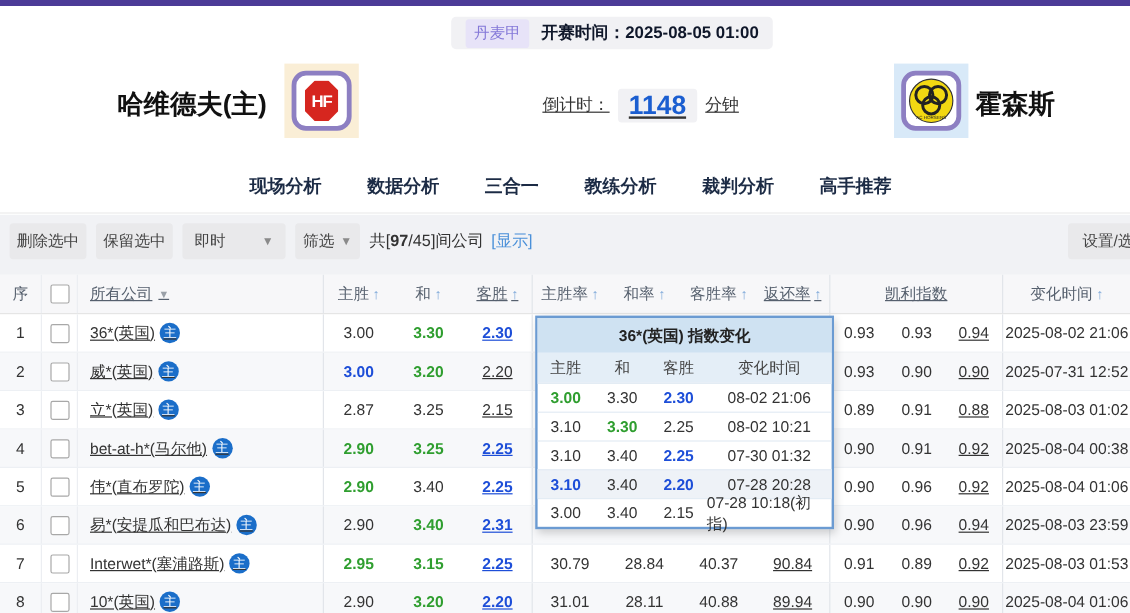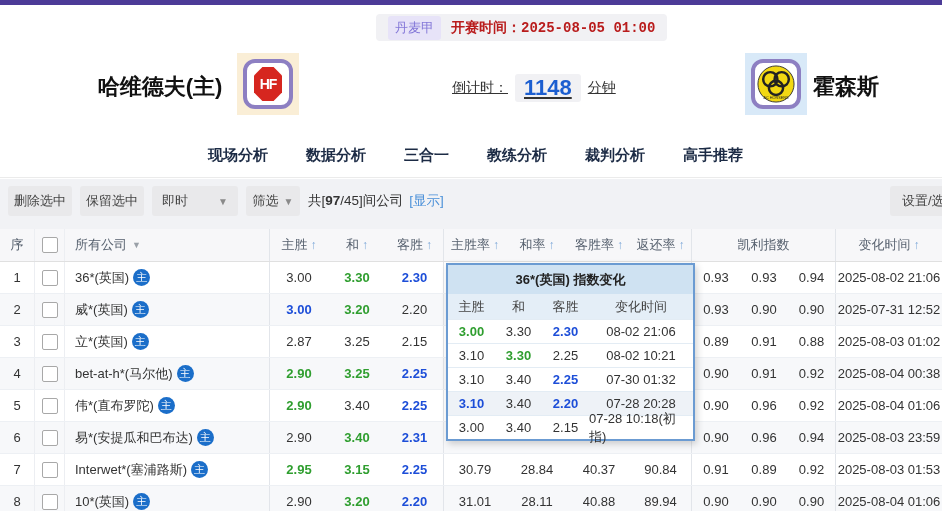--- a/index.html
+++ b/index.html
@@ -6,21 +6,21 @@
   body{
     position:relative;width:942px;height:511px;overflow:hidden;background:#fff;
     font-family:"Liberation Sans","DejaVu Sans",sans-serif;color:#333;
   }
   
   .top-stripe{position:absolute;top:0;left:0;width:942px;height:5px;background:#4c3b97;}
   
   .match-info{position:absolute;top:14px;left:376px;height:27px;background:#f1f1f4;border-radius:4px;
     display:flex;align-items:center;padding:0 12px;gap:10px;}
   .league-chip{background:#e7e3f8;color:#8478d8;font-size:13px;padding:3px 7px;border-radius:3px;white-space:nowrap;}
-  .kickoff{font-size:14px;font-weight:bold;color:#b91c1c;white-space:nowrap;font-family:Liberation Mono, monospace;}
+  .kickoff{font-size:14px;font-weight:bold;color:#0f172a;white-space:nowrap;}
   
   .home-name{position:absolute;left:85px;top:72px;width:150px;text-align:center;font-size:22px;font-weight:bold;color:#111;white-space:nowrap;}
   .away-name{position:absolute;left:813px;top:72px;font-size:22px;font-weight:bold;color:#111;white-space:nowrap;}
   .logo-wrap{position:absolute;top:53px;width:62px;height:62px;display:flex;align-items:center;justify-content:center;}
   .home-logo-wrap{left:237px;background:#faeed6;}
   .away-logo-wrap{left:745px;background:#d8e9f8;}
   .logo-frame{width:50px;height:50px;background:#fff;border:4px solid #8d7fc2;border-radius:12px;
     display:flex;align-items:center;justify-content:center;box-sizing:border-box;}
   .hf-octagon{width:28px;height:34px;background:#d6261f;
     clip-path:polygon(30% 0,70% 0,100% 25%,100% 75%,70% 100%,30% 100%,0 75%,0 25%);
@@ -47,21 +47,21 @@
   .count-bold{font-weight:bold;}
   .show-link{color:#4a90d9;cursor:pointer;margin-left:6px;}
   .btn-settings{left:890px;width:80px;justify-content:flex-start;padding-left:12px;}
   
   .odds-table{position:absolute;top:229px;left:0;width:942px;background:#fff;}
   .thead{display:flex;height:32px;background:#f7f7f9;border-bottom:1px solid #e0e0e0;align-items:center;
     font-size:13px;color:#56606e;}
   .trow{display:flex;height:31px;background:#fff;border-bottom:1px solid #edf0f4;align-items:center;font-size:13px;color:#333;}
   .trow:nth-child(even){background:#f7f8fa;}
   .td{display:flex;align-items:center;justify-content:center;height:100%;box-sizing:border-box;}
-  .b-r{border-right:1px solid #e2e5ea;}
+  .b-r{border-right:1px solid #e2e5ea;text-decoration:underline;}
   .col-seq{width:35px;border-right:1px solid #eceef2;}
   .col-cb{width:30px;border-right:1px solid #eceef2;}
   .col-company{width:205px;justify-content:flex-start;padding-left:10px;}
   .col-odd{width:58px;}
   .col-rate{width:62px;}
   .col-kelly{width:48px;}
   .col-time{flex:1;}
   .arrow{color:#7fa9d9;font-weight:bold;margin-left:3px;font-size:12px;}
   .hdr-caret{color:#9aa0a8;font-size:9px;margin-left:5px;}
   .cb-box{width:14px;height:14px;border:1px solid #a8a8a8;border-radius:2px;background:#fff;display:inline-block;cursor:pointer;}

